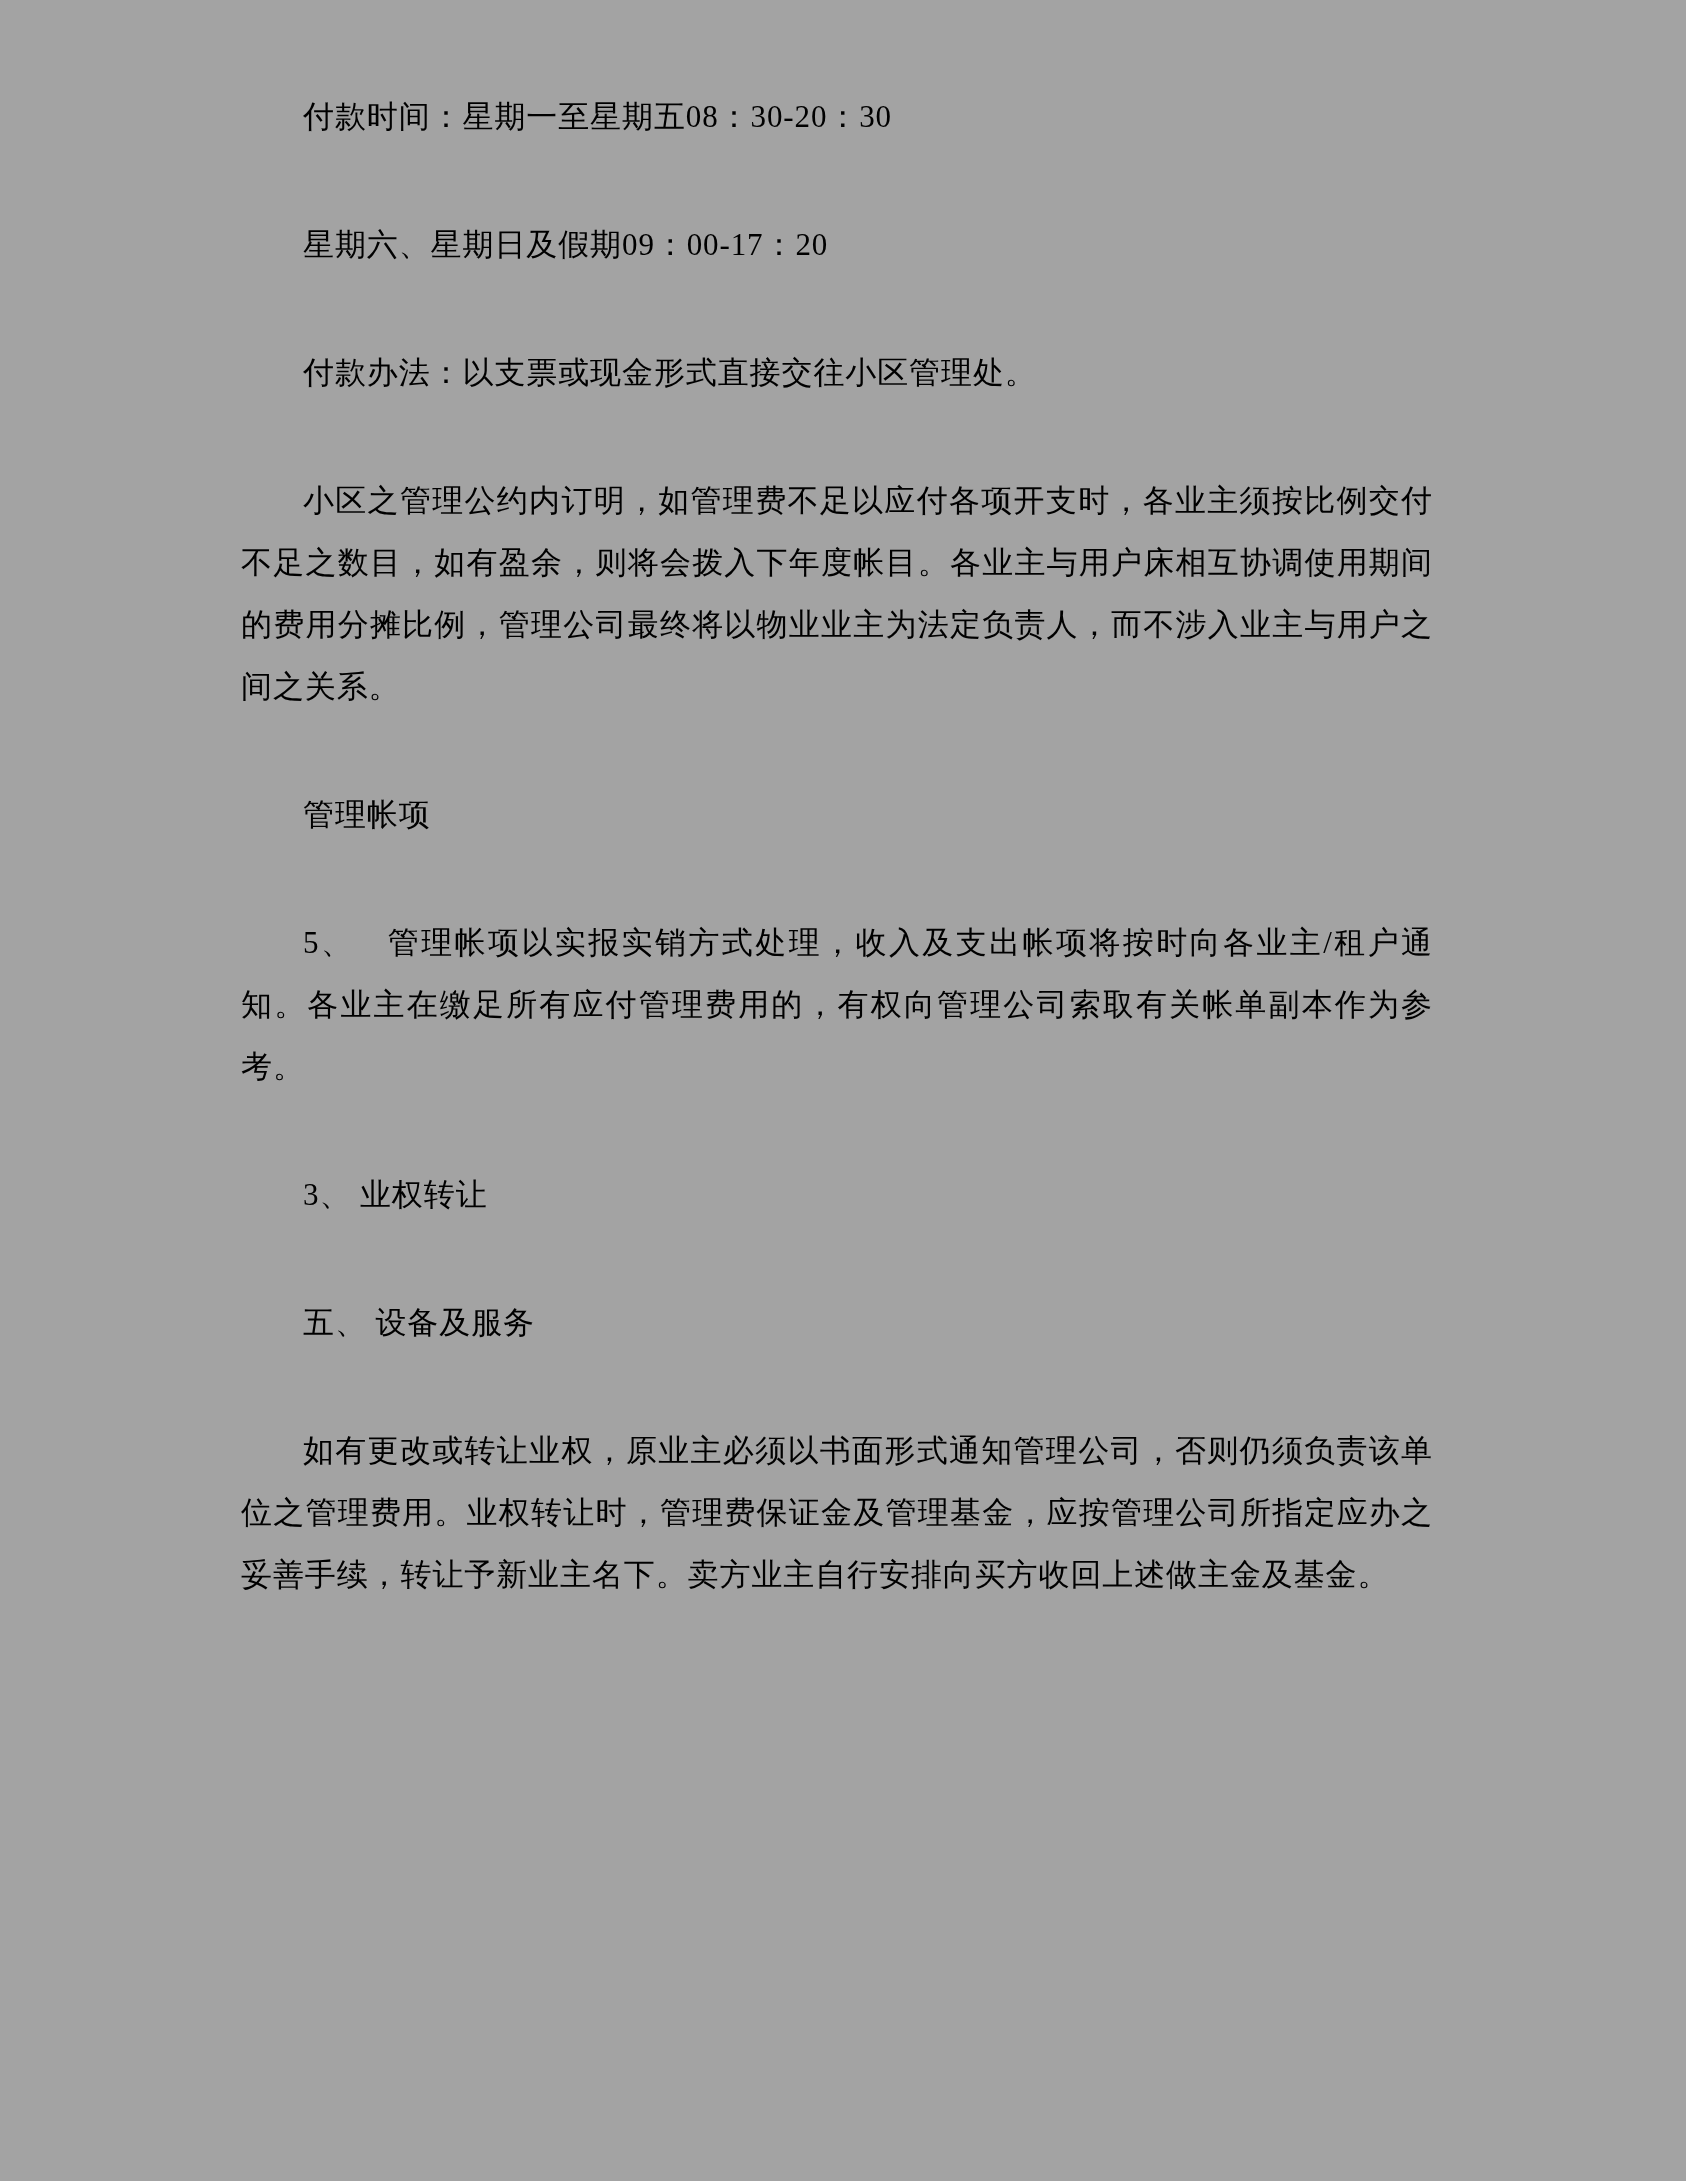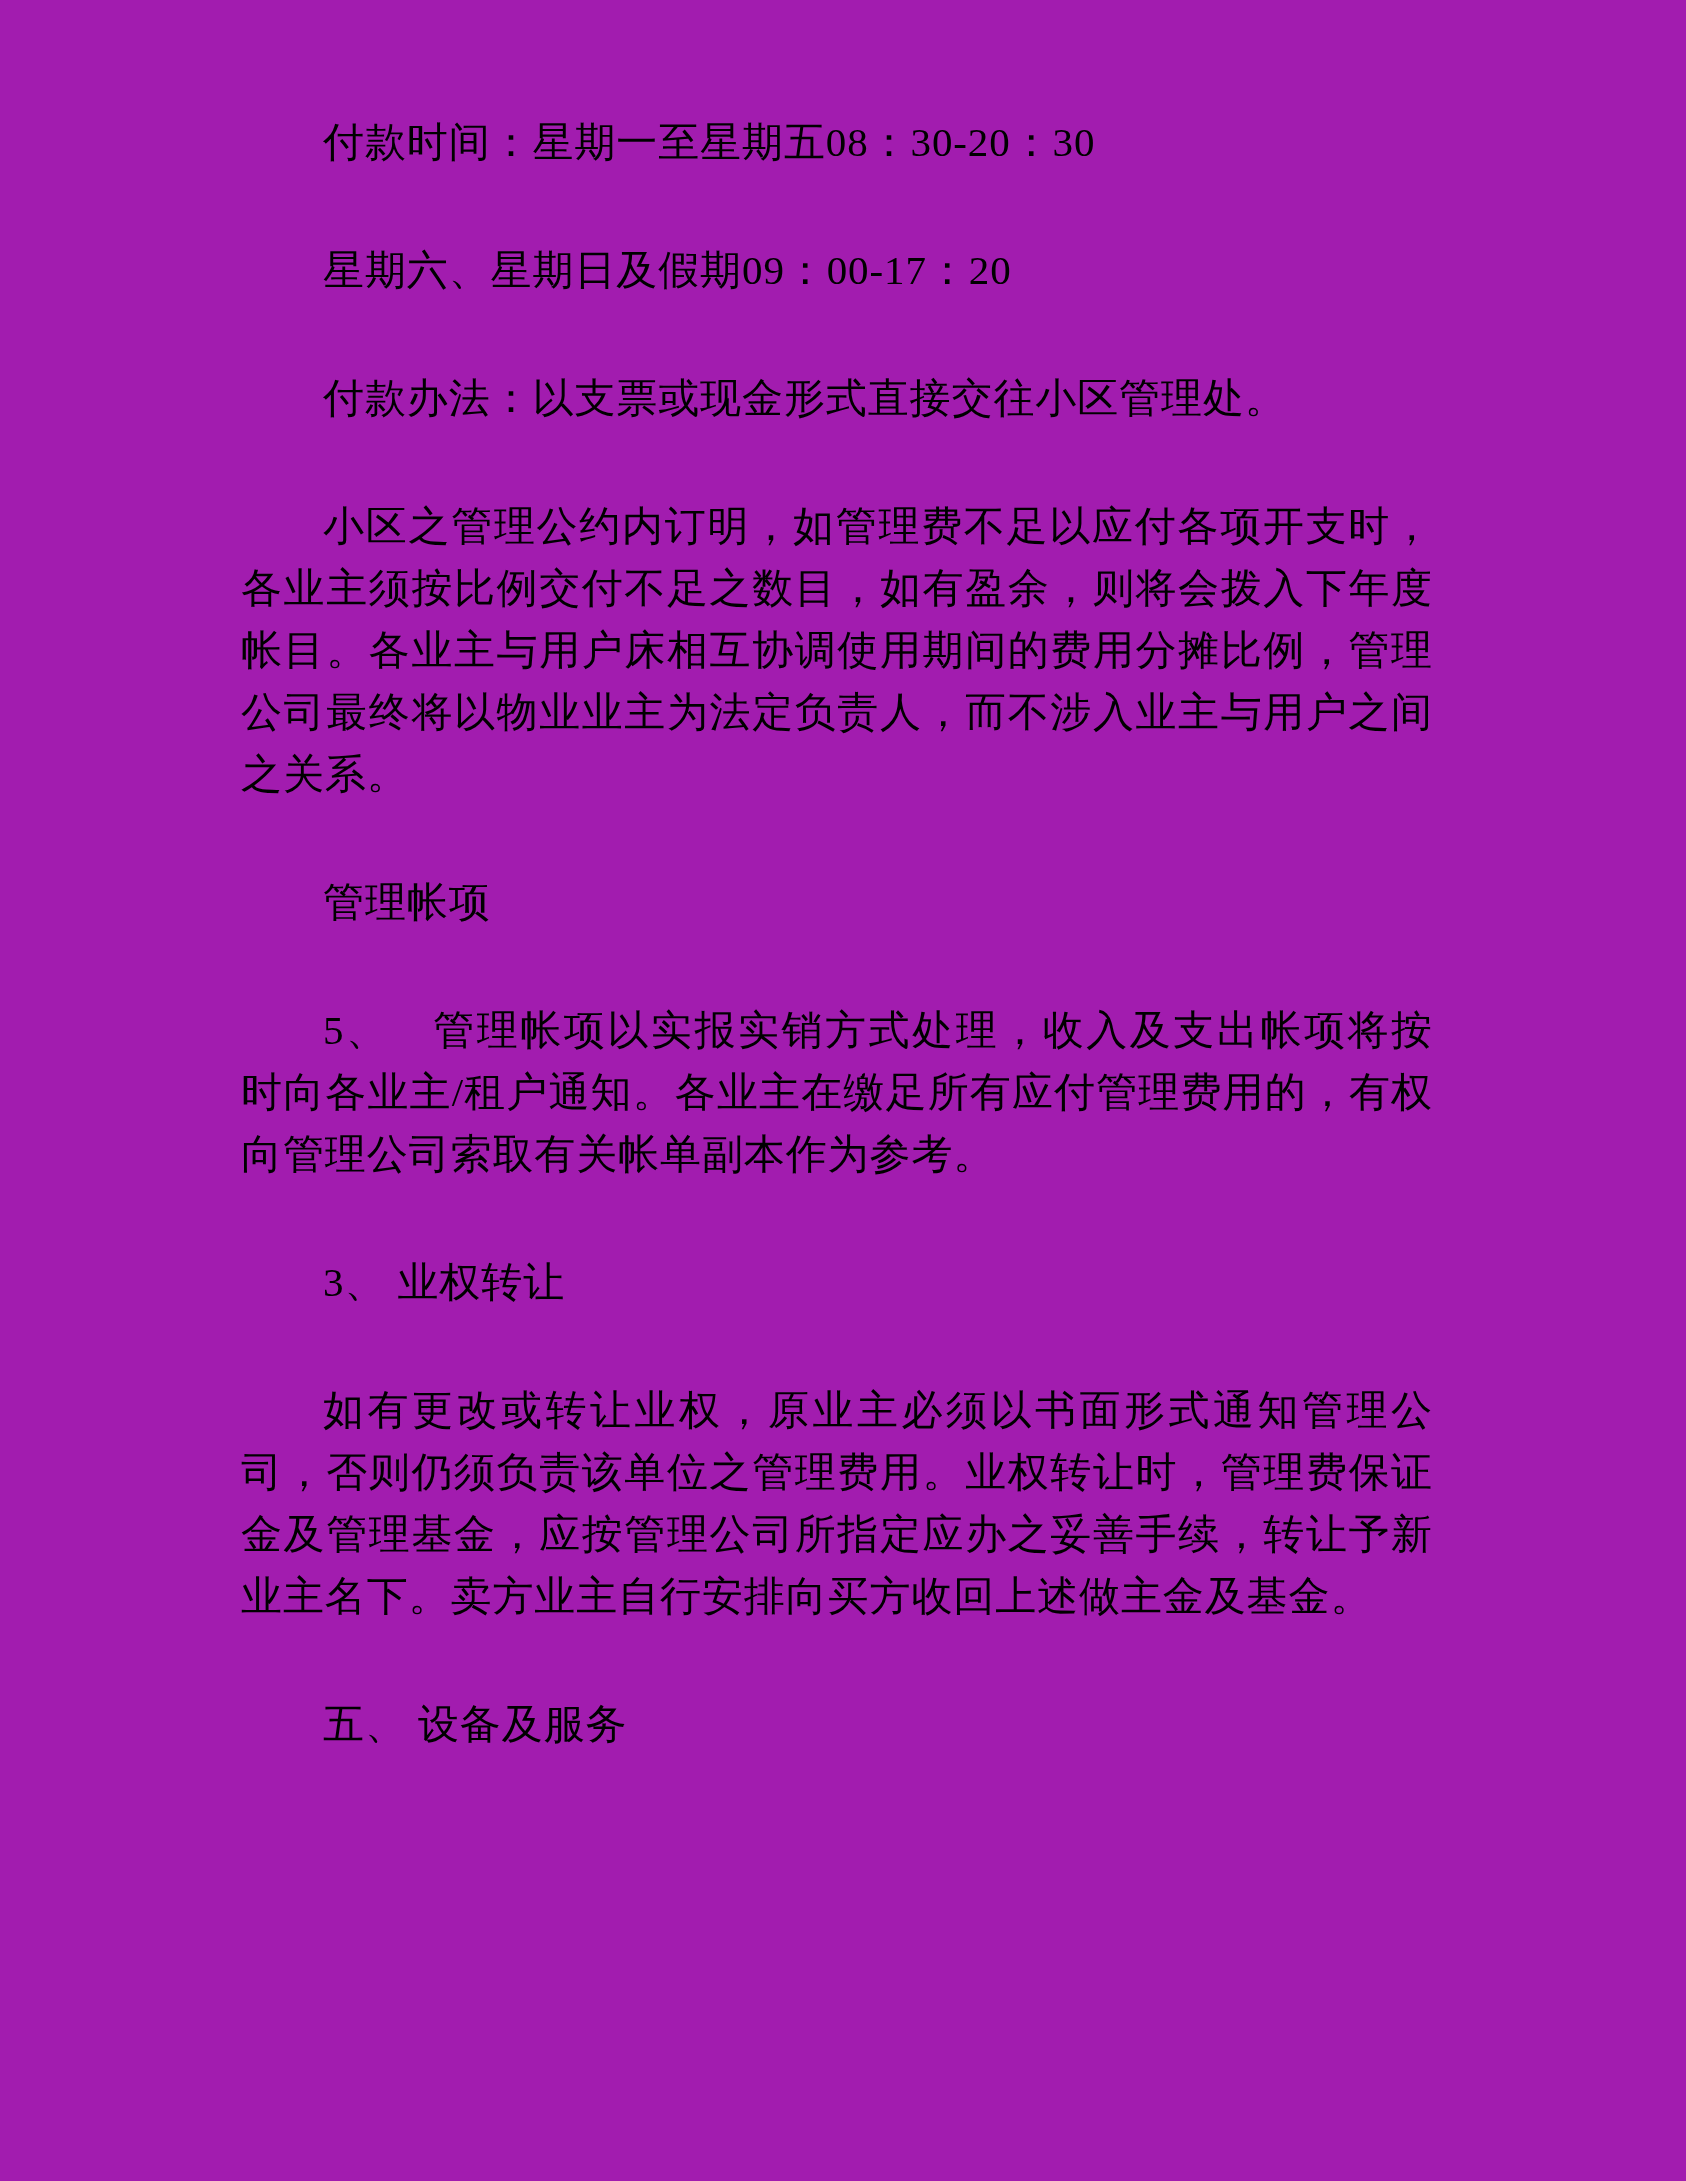--- a/index.html
+++ b/index.html
@@ -5,24 +5,24 @@
     html, body {
       margin: 0;
       padding: 0;
       background: #ffffff;
     }
     .page {
       position: relative;
       width: 1686px;
       height: 2182px;
       box-sizing: border-box;
-      background: #a21caf;
-      padding: 111px 253px 0 241px;
+      background: #a3a3a3;
+      padding: 86px 253px 0 241px;
       font-family: "Liberation Serif", "DejaVu Serif", serif;
-      font-size: 41px;
+      font-size: 31px;
       color: #000000;
       overflow: hidden;
     }
     .page p {
       margin: 0 0 66px 0;
       line-height: 62px;
       text-indent: 2em;
       text-align: justify;
       letter-spacing: 0.9px;
       word-break: break-all;
@@ -32,16 +32,16 @@
 <body>
 
 <div class="page">
   <p>付款时间：星期一至星期五08：30-20：30</p>
   <p>星期六、星期日及假期09：00-17：20</p>
   <p>付款办法：以支票或现金形式直接交往小区管理处。</p>
   <p>小区之管理公约内订明，如管理费不足以应付各项开支时，各业主须按比例交付不足之数目，如有盈余，则将会拨入下年度帐目。各业主与用户床相互协调使用期间的费用分摊比例，管理公司最终将以物业业主为法定负责人，而不涉入业主与用户之间之关系。</p>
   <p>管理帐项</p>
   <p>5、　管理帐项以实报实销方式处理，收入及支出帐项将按时向各业主/租户通知。各业主在缴足所有应付管理费用的，有权向管理公司索取有关帐单副本作为参考。</p>
   <p>3、 业权转让</p>
+  <p>五、 设备及服务</p>
   <p>如有更改或转让业权，原业主必须以书面形式通知管理公司，否则仍须负责该单位之管理费用。业权转让时，管理费保证金及管理基金，应按管理公司所指定应办之妥善手续，转让予新业主名下。卖方业主自行安排向买方收回上述做主金及基金。</p>
-  <p>五、 设备及服务</p>
 </div>
 
 
 </body></html>

